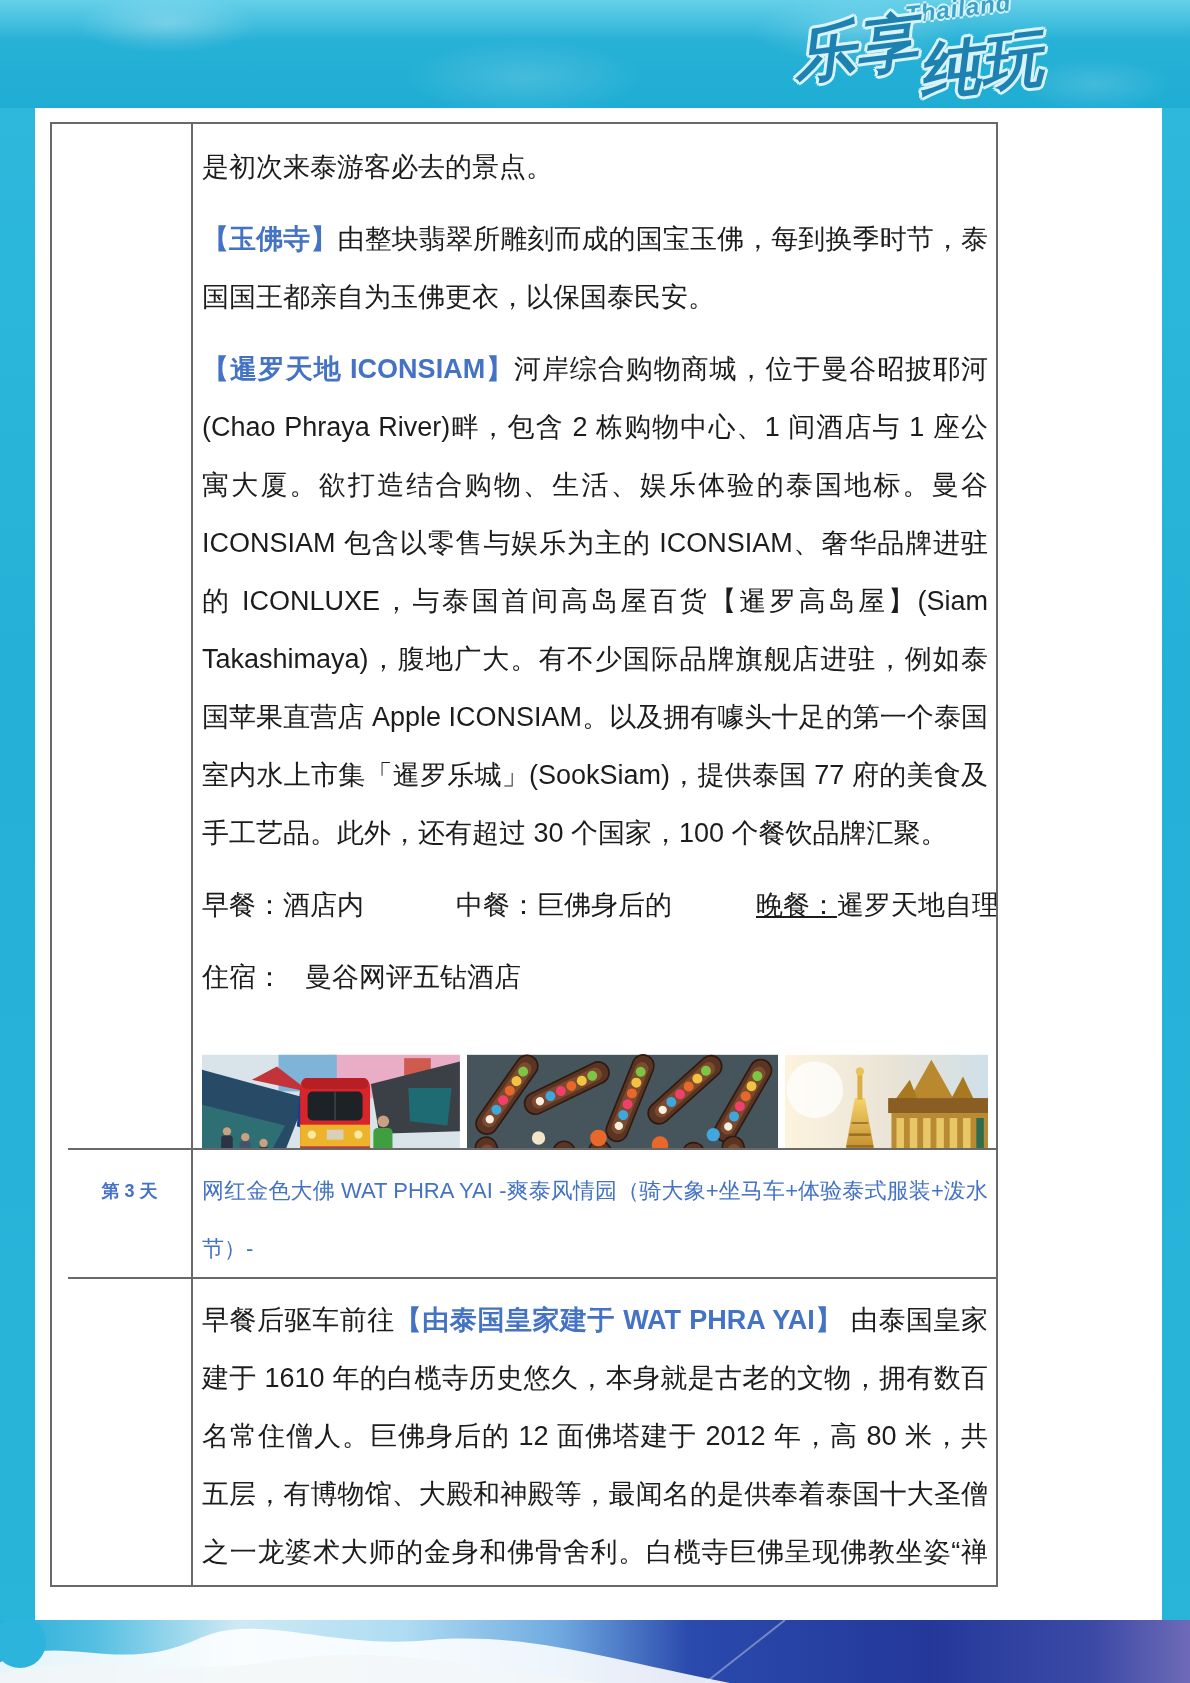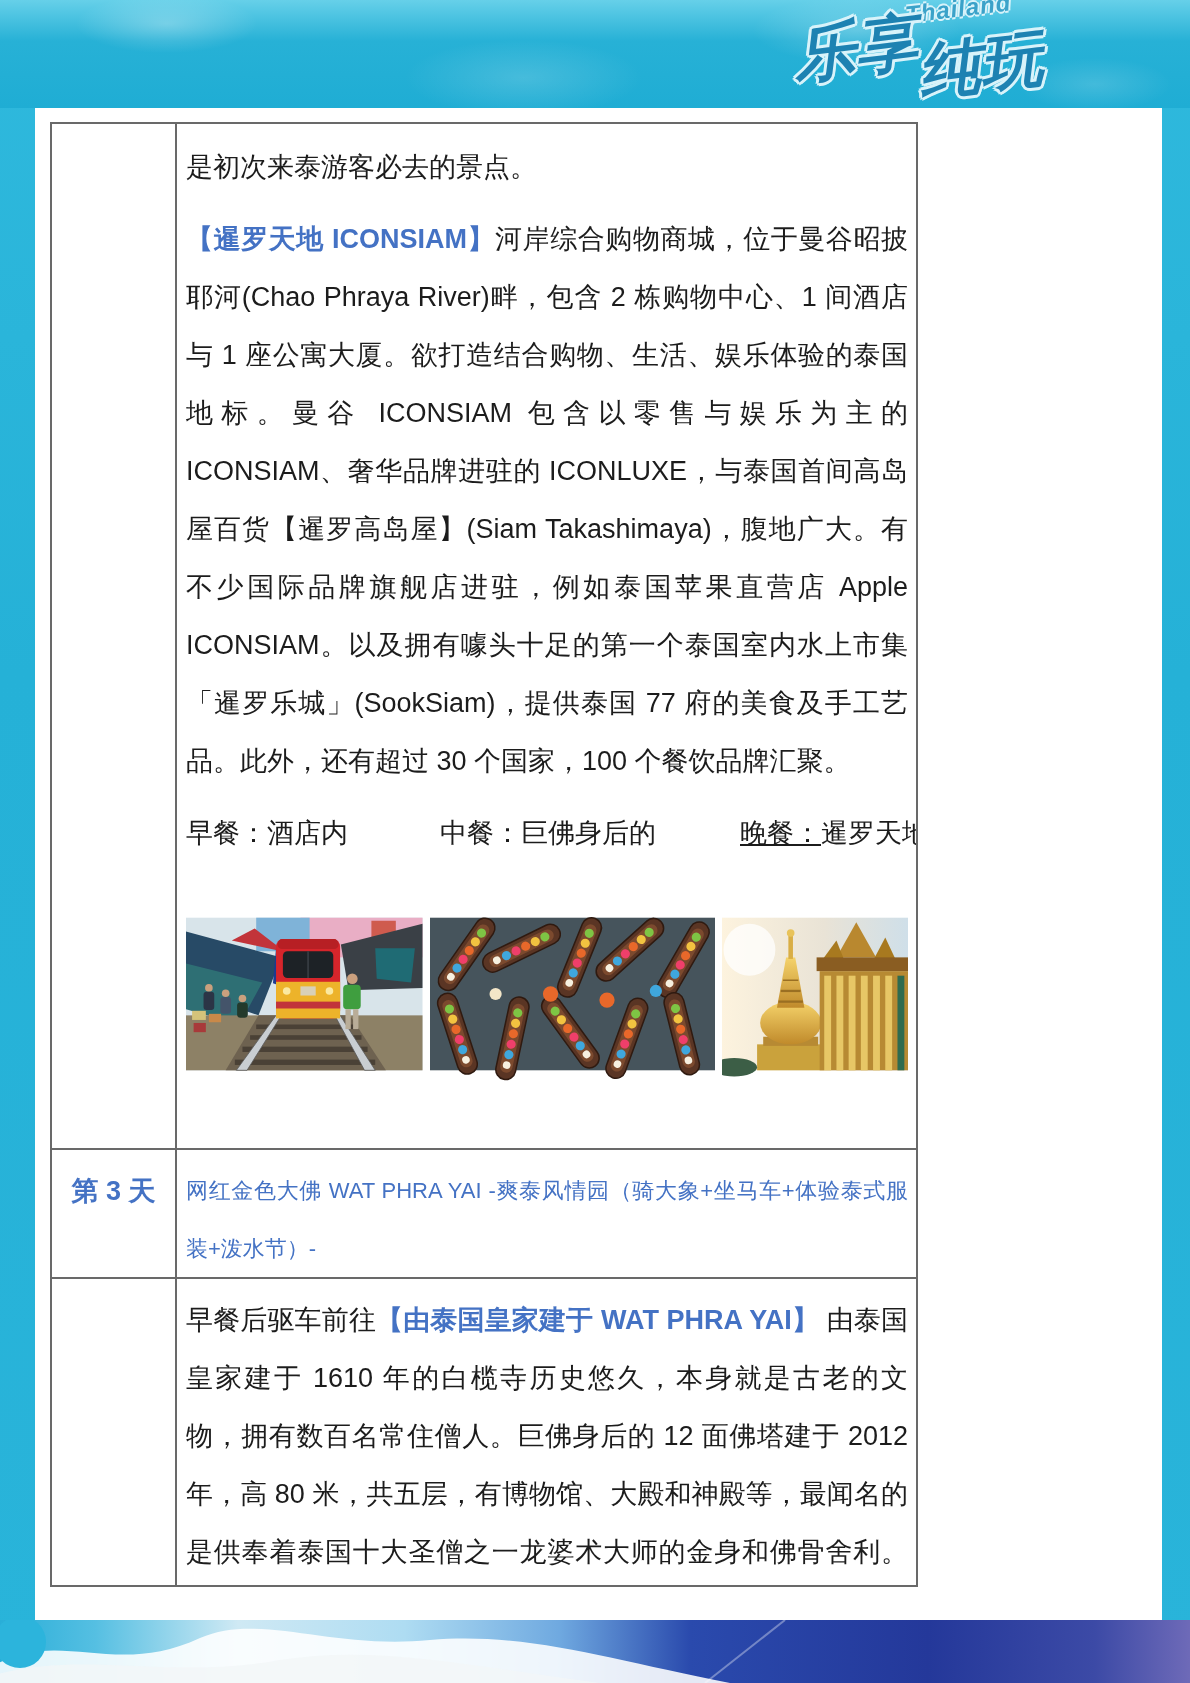--- a/index.html
+++ b/index.html
@@ -27,23 +27,23 @@
   .logo-cn1 { left:0; top:8px; }
   .logo-cn2 { left:122px; top:40px; }
   .logo-en { position:absolute; left:116px; top:-2px; font-size:24px; font-style:italic; font-weight:bold;
     color:#3aa2c9; letter-spacing:1px;
     text-shadow:-2px 0 #d8f3fa,2px 0 #d8f3fa,0 -2px #d8f3fa,0 2px #d8f3fa; }
 
   
   .sheet { position:absolute; left:35px; top:108px; width:1127px; height:1512px; background:#ffffff; }
 
   
-  .doc-table { position:absolute; left:50px; top:122px; width:868px; height:1465px;
+  .doc-table { position:absolute; left:50px; top:122px; width:948px; height:1465px;
     border:2px solid #696969; background:#fff;
-    display:grid; grid-template-columns:125px 1fr; grid-template-rows:1024px 129px 1fr; }
+    display:grid; grid-template-columns:125px 1fr; grid-template-rows:1024px 129px 1fr;padding-left:16px; }
   .cell { overflow:hidden; }
   .cell-left { border-right:2px solid #696969; }
   .row2 { border-top:2px solid #696969; }
   .row3 { border-top:2px solid #696969; }
 
   .body-text { font-size:27px; line-height:58px; color:#1c1c1c;
     text-align:justify; text-justify:inter-ideograph; }
   .pad-cell { padding:14px 8px 0 9px; }
   p.doc-p { margin:0 0 14px 0; }
   .hl { color:#4472c4; font-weight:bold; }
@@ -52,21 +52,21 @@
   .meals-line .val-b { }
   .meals-group-lunch { margin-left:92px; }
   .meals-group-dinner { margin-left:84px;text-decoration:underline; }
   .lodging-line { margin:24px 0 0 0; text-align:left; }
   .lodging-line .val { margin-left:22px; }
 
   .photo-strip { margin-top:32px; display:flex; gap:7px; }
   .photo-strip svg { display:block; height:200px; }
 
   
-  .day-label { padding-top:12px; text-align:center; font-size:27px; font-weight:bold;
+  .day-label { padding-top:12px; text-align:center; font-size:18px; font-weight:bold;
     color:#4472c4; line-height:58px; }
   .day3-title { padding:12px 8px 0 9px; font-size:22px; font-weight:normal; color:#4472c4;
     line-height:58px; text-align:justify; }
   .day3-title span { display:block; }
   .pad-cell-3 { padding:12px 8px 0 9px; }
 
   
   .footer { position:absolute; left:0; bottom:0; width:1190px; height:63px; }
   .footer svg { display:block; }
 </style>
@@ -83,26 +83,30 @@
     </div>
   </div>
 
   <div class="sheet"></div>
 
   <div class="doc-table">
 
     <div class="cell cell-left"></div>
     <div class="cell pad-cell body-text">
       <p class="doc-p"><span>是初次来泰游客必去的景点。</span></p>
+      <p class="doc-p"><span class="hl">【玉佛寺】</span><span>由整块翡翠所雕刻而成的国宝玉佛，每到换季时节，泰国国王都亲自为玉佛更衣，以保国泰民安。</span></p>
       <p class="doc-p"><span class="hl">【暹罗天地 ICONSIAM】</span><span>河岸综合购物商城，位于曼谷昭披耶河(Chao Phraya River)畔，包含 2 栋购物中心、1 间酒店与 1 座公寓大厦。欲打造结合购物、生活、娱乐体验的泰国地标。曼谷 ICONSIAM 包含以零售与娱乐为主的 ICONSIAM、奢华品牌进驻的 ICONLUXE，与泰国首间高岛屋百货【暹罗高岛屋】(Siam Takashimaya)，腹地广大。有不少国际品牌旗舰店进驻，例如泰国苹果直营店 Apple ICONSIAM。以及拥有噱头十足的第一个泰国室内水上市集「暹罗乐城」(SookSiam)，提供泰国 77 府的美食及手工艺品。此外，还有超过 30 个国家，100 个餐饮品牌汇聚。</span></p>
 
       <p class="doc-p meals-line">
         <span>早餐：</span><span class="val-b">酒店内</span><span class="meals-group-lunch">中餐：</span><span>巨佛身后的</span><span class="meals-group-dinner">晚餐：</span><span>暹罗天地自理</span>
       </p>
 
+      <p class="doc-p lodging-line">
+        <span>住宿：</span><span class="val">曼谷网评五钻酒店</span>
+      </p>
 
       <div class="photo-strip">
 
         <svg width="310" height="200" viewBox="0 0 310 200">
           <rect width="310" height="200" fill="#d8e4ea"></rect>
           <rect x="150" y="0" width="160" height="52" fill="#e9aec5"></rect>
           <rect x="92" y="0" width="70" height="44" fill="#7fb3d8"></rect>
           <rect x="243" y="4" width="32" height="46" fill="#cf5b4e"></rect>
           <polygon points="60,30 130,45 90,14" fill="#c2343a"></polygon>
           <polygon points="0,18 125,52 95,128 0,96" fill="#274a66"></polygon>

